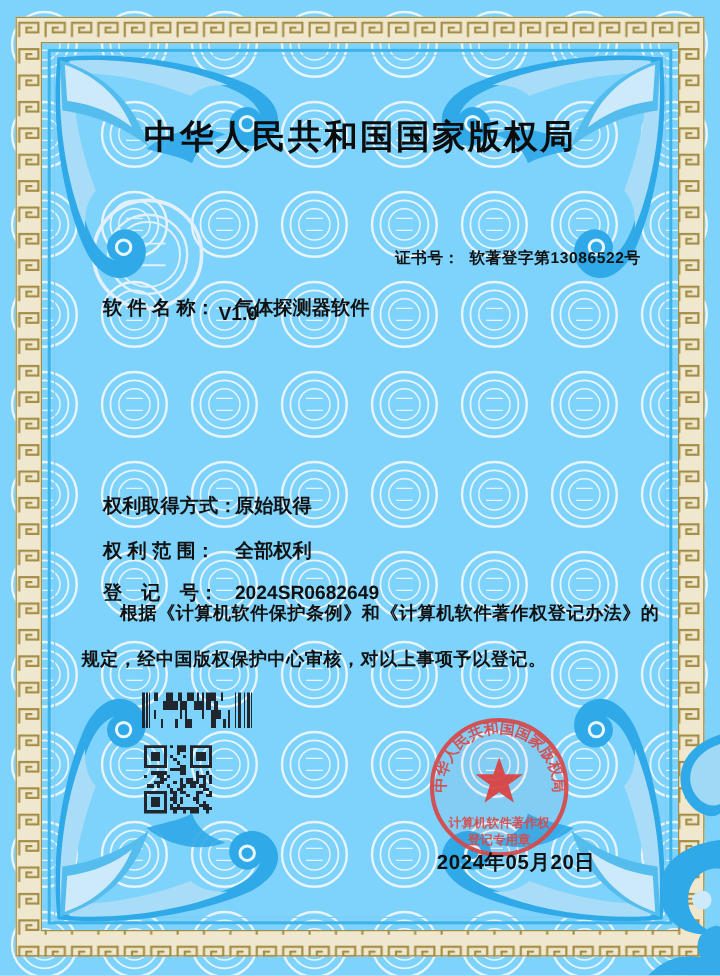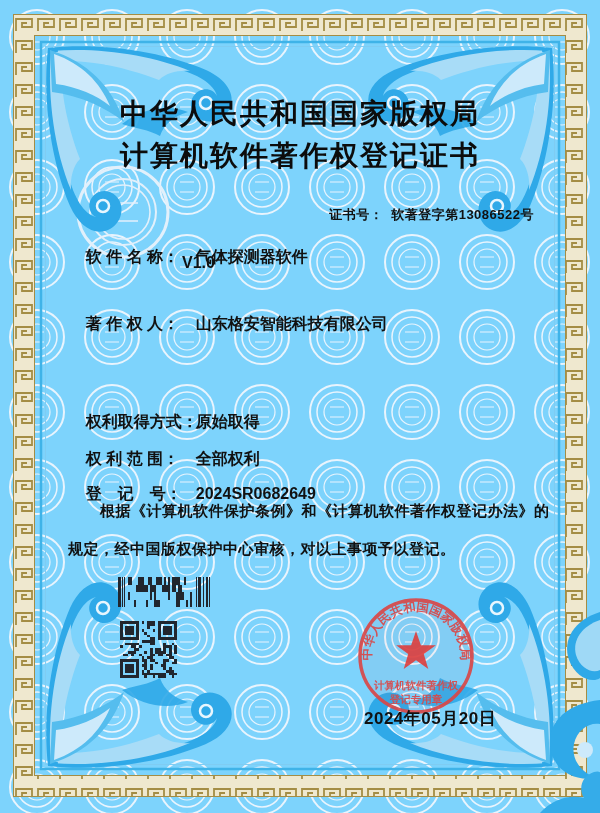--- a/index.html
+++ b/index.html
@@ -89,34 +89,30 @@
       <path d="M600 620 C582 626 572 640 576 655 C580 668 592 674 600 670 Z" fill="#9fd9f6"></path>
       <path d="M600 700 C566 704 548 722 550 746 C552 768 572 782 596 778
                C580 772 571 758 574 744 C577 730 589 722 600 724 Z" fill="#2fa9e8"></path>
       <circle cx="585" cy="750" r="8" fill="#cdeafb"></circle>
       <path d="M600 813 H540 C552 800 568 794 584 798 C578 788 582 776 594 772
                C600 770 603 773 600 780 Z" fill="#35ace9"></path>
     </g>
   </svg>
 
   <div class="title title1">中华人民共和国国家版权局</div>
-  <div class="title title2">计算机软件著作权登记证书</div>
 
   <div class="certno">
     <span class="lbl">证书号：</span><span>软著登字第13086522号</span>
   </div>
 
   <div class="row r1">
     <span class="lbl">软 件 名 称：</span><span class="val">气体探测器软件</span>
   </div>
   <div class="r1b">V1.0</div>
 
-  <div class="row r2">
-    <span class="lbl">著 作 权 人：</span><span class="val">山东格安智能科技有限公司</span>
-  </div>
 
   <div class="row r4">
     <span class="lbl">权 利 范 围：</span><span class="val">全部权利</span>
   </div>
 
   <div class="row r3">
     <span class="lbl">权利取得方式：</span><span class="val">原始取得</span>
   </div>
 
   <div class="row r5">

